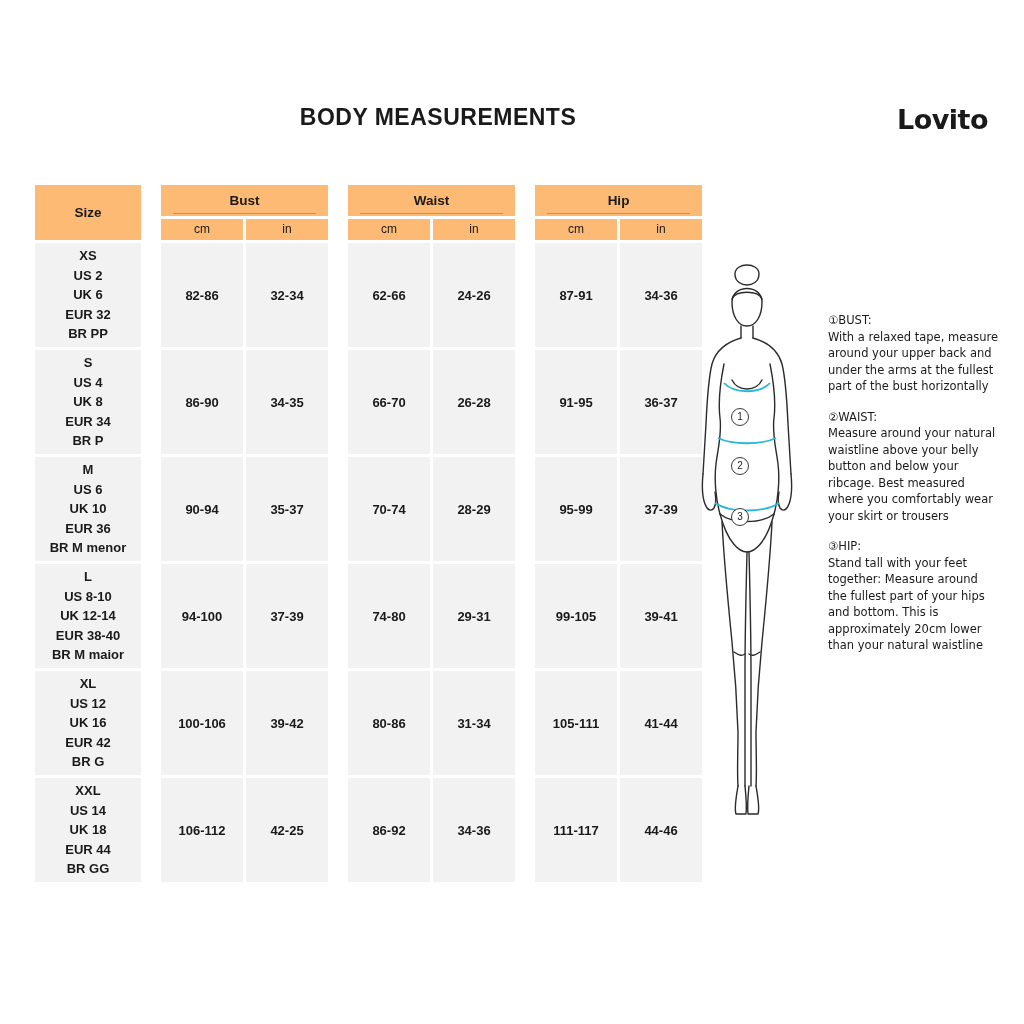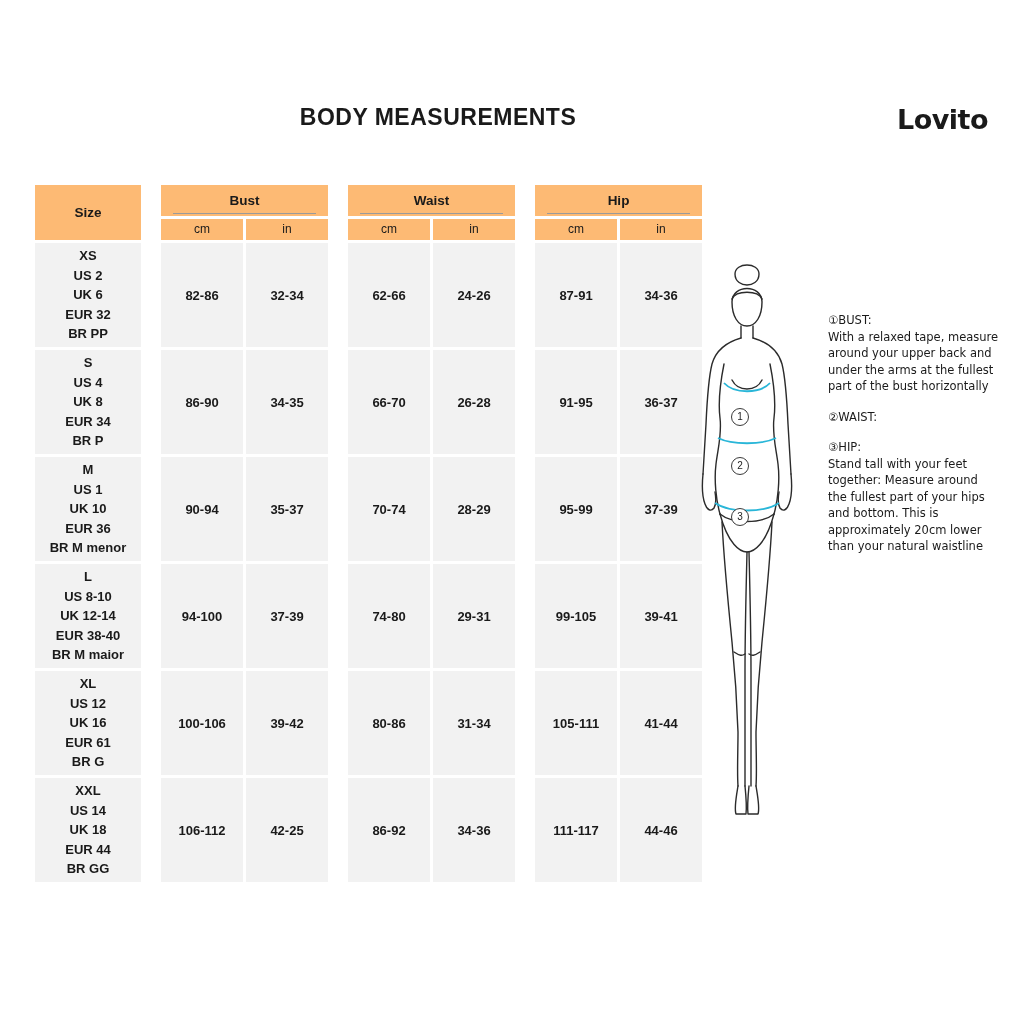--- a/index.html
+++ b/index.html
@@ -215,21 +215,21 @@
       <td class="val-cell">66-70</td>
       <td class="val-cell">26-28</td>
       <td class="spacer"></td>
       <td class="val-cell">91-95</td>
       <td class="val-cell">36-37</td>
     </tr>
 
     <tr class="data-row">
       <td class="size-cell">
         <div>M</div>
-        <div>US 1</div>
+        <div>US 6</div>
         <div>UK 10</div>
         <div>EUR 36</div>
         <div>BR M menor</div>
       </td>
       <td class="spacer"></td>
       <td class="val-cell">90-94</td>
       <td class="val-cell">35-37</td>
       <td class="spacer"></td>
       <td class="val-cell">70-74</td>
       <td class="val-cell">28-29</td>
@@ -255,21 +255,21 @@
       <td class="spacer"></td>
       <td class="val-cell">99-105</td>
       <td class="val-cell">39-41</td>
     </tr>
 
     <tr class="data-row">
       <td class="size-cell">
         <div>XL</div>
         <div>US 12</div>
         <div>UK 16</div>
-        <div>EUR 61</div>
+        <div>EUR 42</div>
         <div>BR G</div>
       </td>
       <td class="spacer"></td>
       <td class="val-cell">100-106</td>
       <td class="val-cell">39-42</td>
       <td class="spacer"></td>
       <td class="val-cell">80-86</td>
       <td class="val-cell">31-34</td>
       <td class="spacer"></td>
       <td class="val-cell">105-111</td>
@@ -354,18 +354,19 @@
   <span class="marker-num" style="left:59px; top:256px;">3</span>
 </div>
 
 <div id="notes">
   <div class="note-block">
     <div class="note-title">①BUST:</div>
     <div class="note-body">With a relaxed tape, measure around your upper back and under the arms at the fullest part of the bust horizontally</div>
   </div>
   <div class="note-block">
     <div class="note-title">②WAIST:</div>
+    <div class="note-body">Measure around your natural waistline above your belly button and below your ribcage. Best measured where you comfortably wear your skirt or trousers</div>
   </div>
   <div class="note-block">
     <div class="note-title">③HIP:</div>
     <div class="note-body">Stand tall with your feet together: Measure around the fullest part of your hips and bottom. This is approximately 20cm lower than your natural waistline</div>
   </div>
 </div>
 
 </body></html>

